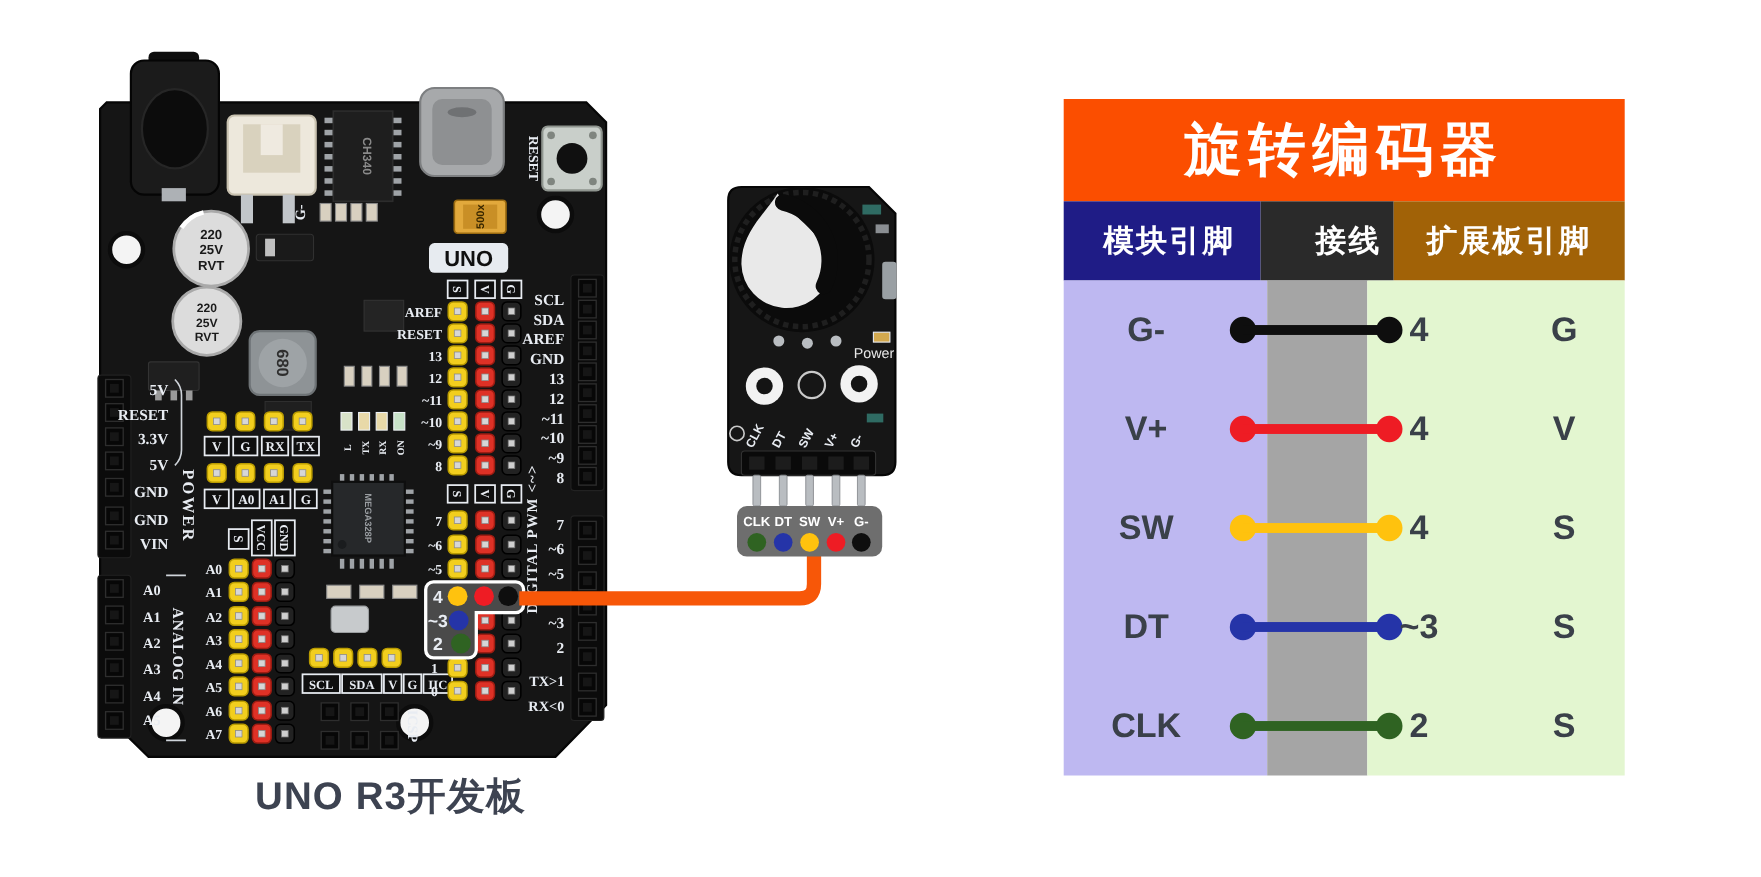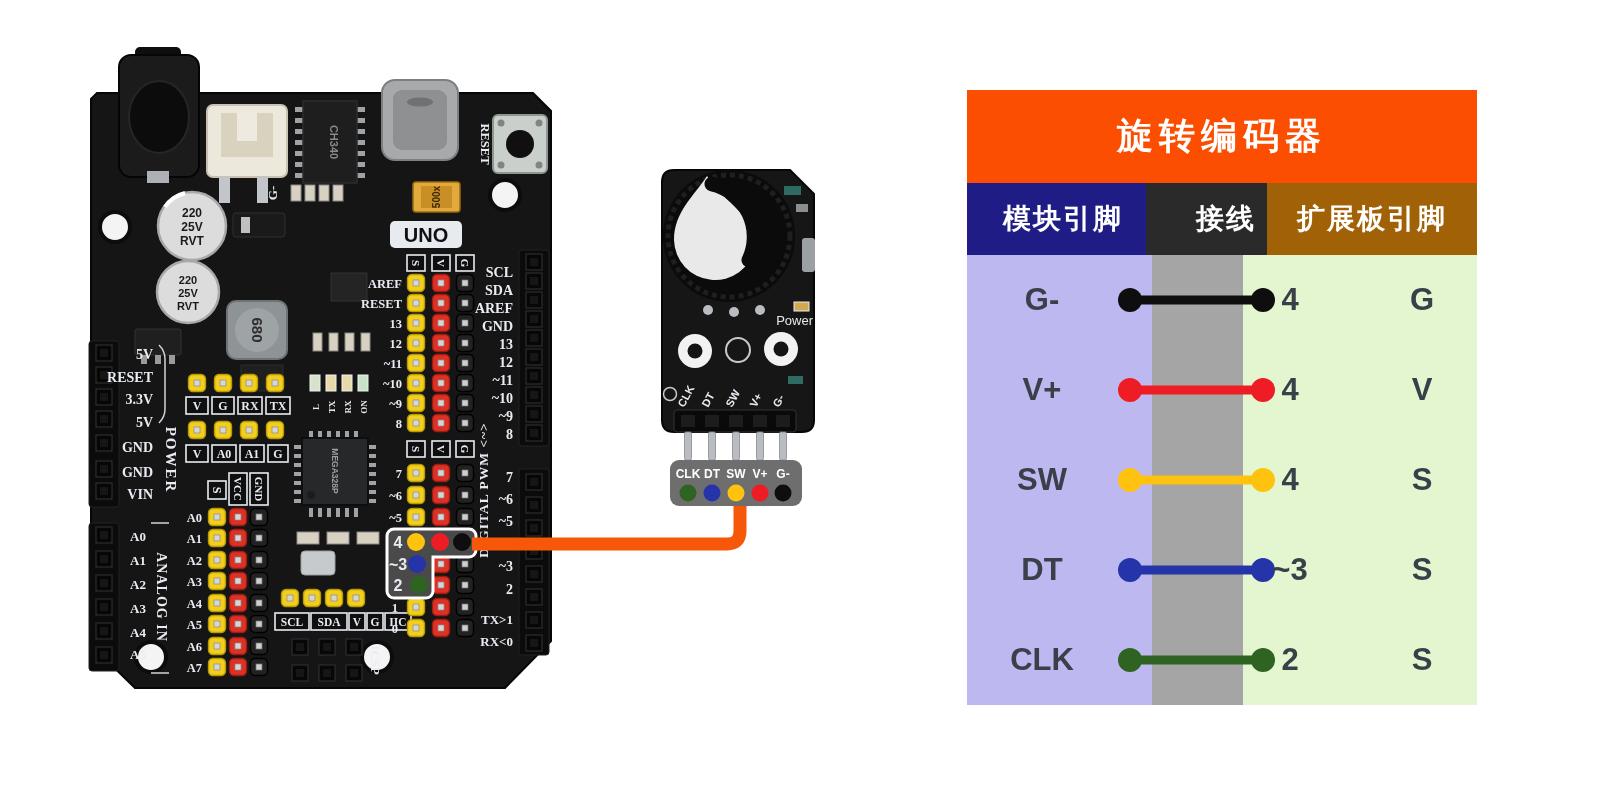--- a/index.html
+++ b/index.html
@@ -8,21 +8,21 @@
   svg text{user-select:none;}
   .sk{fill:#E8ECF2;font-family:"Liberation Serif", serif;font-weight:bold;}
   .skS{fill:#E8ECF2;font-family:"Liberation Sans", sans-serif;font-weight:bold;}
   .boxl{fill:#0f0f0f;stroke:#E8ECF2;stroke-width:1.6;}
   .boxw{fill:#E7EBF0;}
   .caption{position:absolute;left:120px;top:700px;width:470px;text-align:center;
            font-size:35px;font-weight:bold;color:#3D4351;letter-spacing:1px;}
   
   .ptable{position:absolute;left:967px;top:90px;width:510px;height:615px;}
   .ptable .title{height:93px;display:flex;align-items:center;justify-content:center;
-                 color:#fff;font-size:36px;font-weight:bold;letter-spacing:6px;}
+                 color:#fff;font-size:52px;font-weight:bold;letter-spacing:6px;}
   .ptable .heads{height:72px;display:flex;}
   .ptable .heads div{display:flex;align-items:center;justify-content:center;
                      color:#fff;font-size:28px;font-weight:bold;letter-spacing:2px;}
   .h1{width:185px;} .h2{width:91px;} .h3{width:234px;}
   .tbody{position:relative;height:450px;}
   .colbg{position:absolute;top:0;bottom:0;}
   .c1{left:0;width:185px;} .c2{left:185px;width:91px;} .c3{left:276px;width:234px;}
   .trow{position:relative;height:90px;}
   .trow .pin{position:absolute;left:0;top:50%;transform:translateY(-50%);width:150px;
              text-align:center;font-size:31px;font-weight:bold;color:#3A4049;}
@@ -582,20 +582,21 @@
         <text x="133" y="318">G-</text>
       </g>
       <circle cx="38" cy="333" r="8.5" style="fill: rgb(47, 99, 34);"></circle>
       <circle cx="62" cy="333" r="8.5" style="fill: rgb(37, 52, 168);"></circle>
       <circle cx="86" cy="333" r="8.5" style="fill: rgb(255, 194, 14);"></circle>
       <circle cx="110" cy="333" r="8.5" style="fill: rgb(238, 28, 36);"></circle>
       <circle cx="133" cy="333" r="8.5" style="fill: rgb(14, 14, 14);"></circle>
     </g>
   </svg>
 
+  <div class="caption">UNO R3开发板</div>
 
   <div class="ptable">
     <div class="title" style="background-color: rgb(251, 78, 0);">旋转编码器</div>
     <div class="heads">
       <div class="h1" style="background-color: rgb(31, 28, 134); padding-left: 13px;">模块引脚</div>
       <div class="h2" style="background-color: rgb(42, 42, 42); padding-left: 39px;">接线</div>
       <div class="h3" style="background-color: #a16207;">扩展板引脚</div>
     </div>
     <div class="tbody">
       <div class="colbg c1" style="background-color: rgb(190, 184, 241);"></div>

